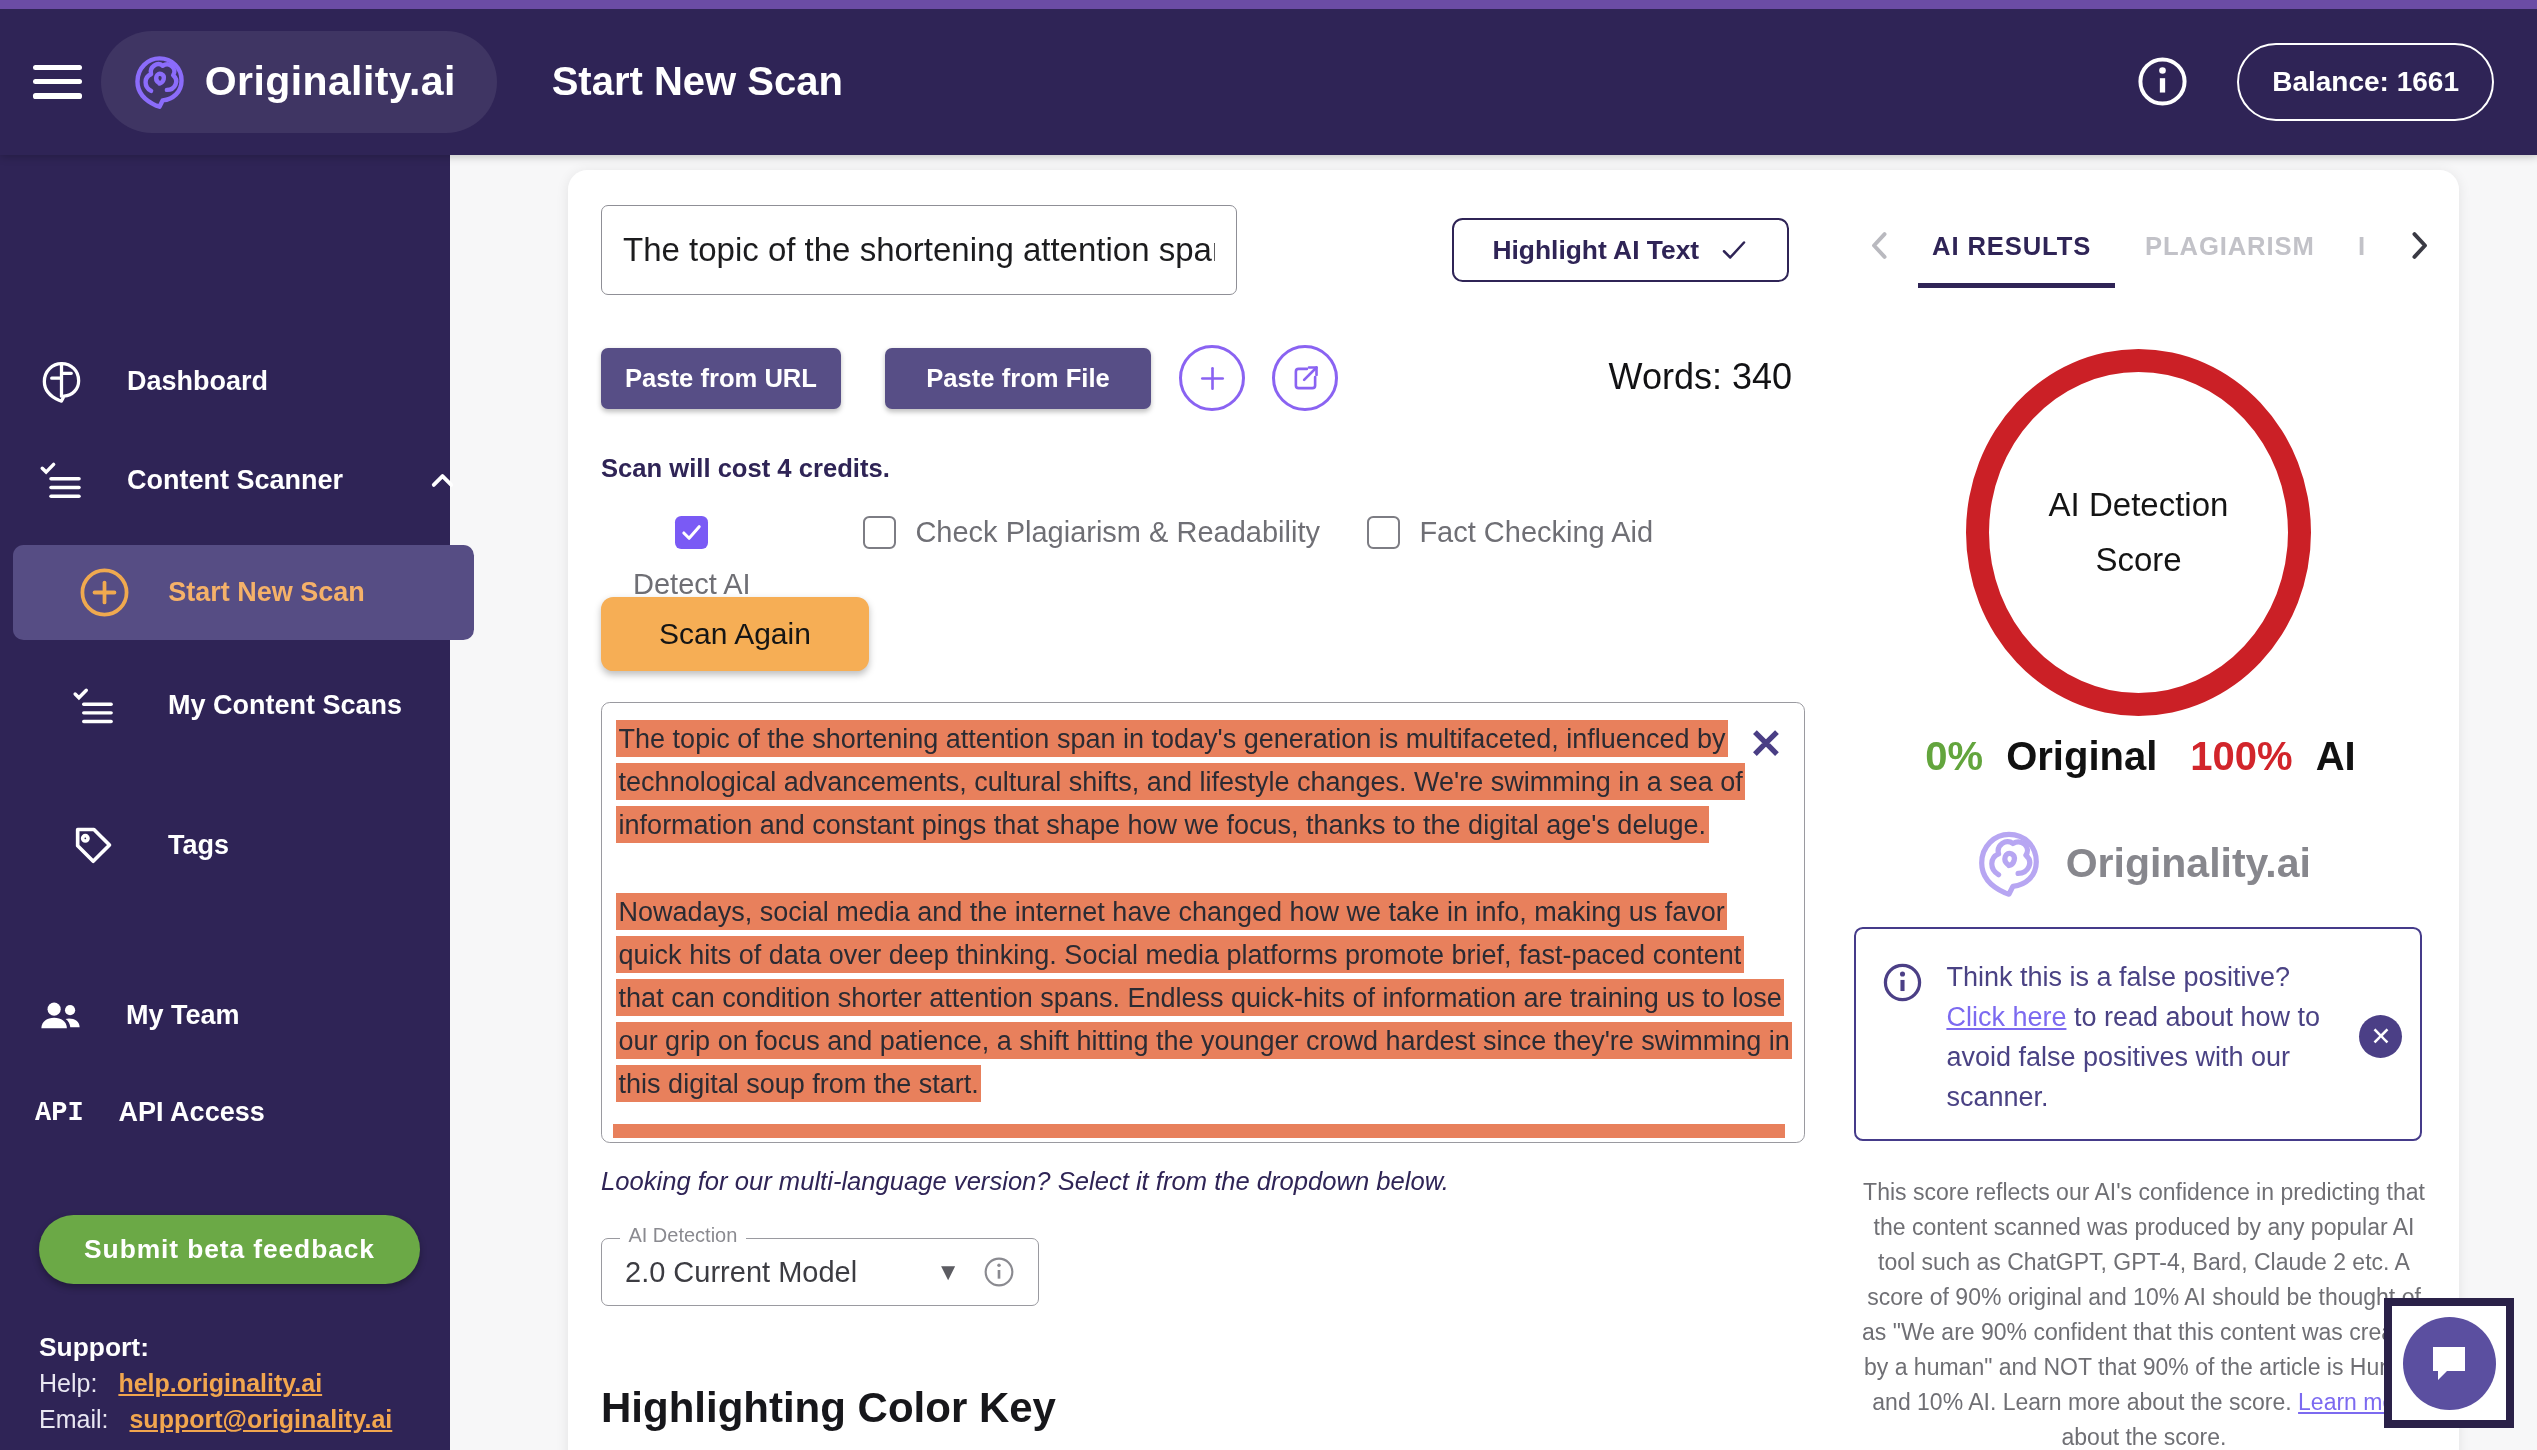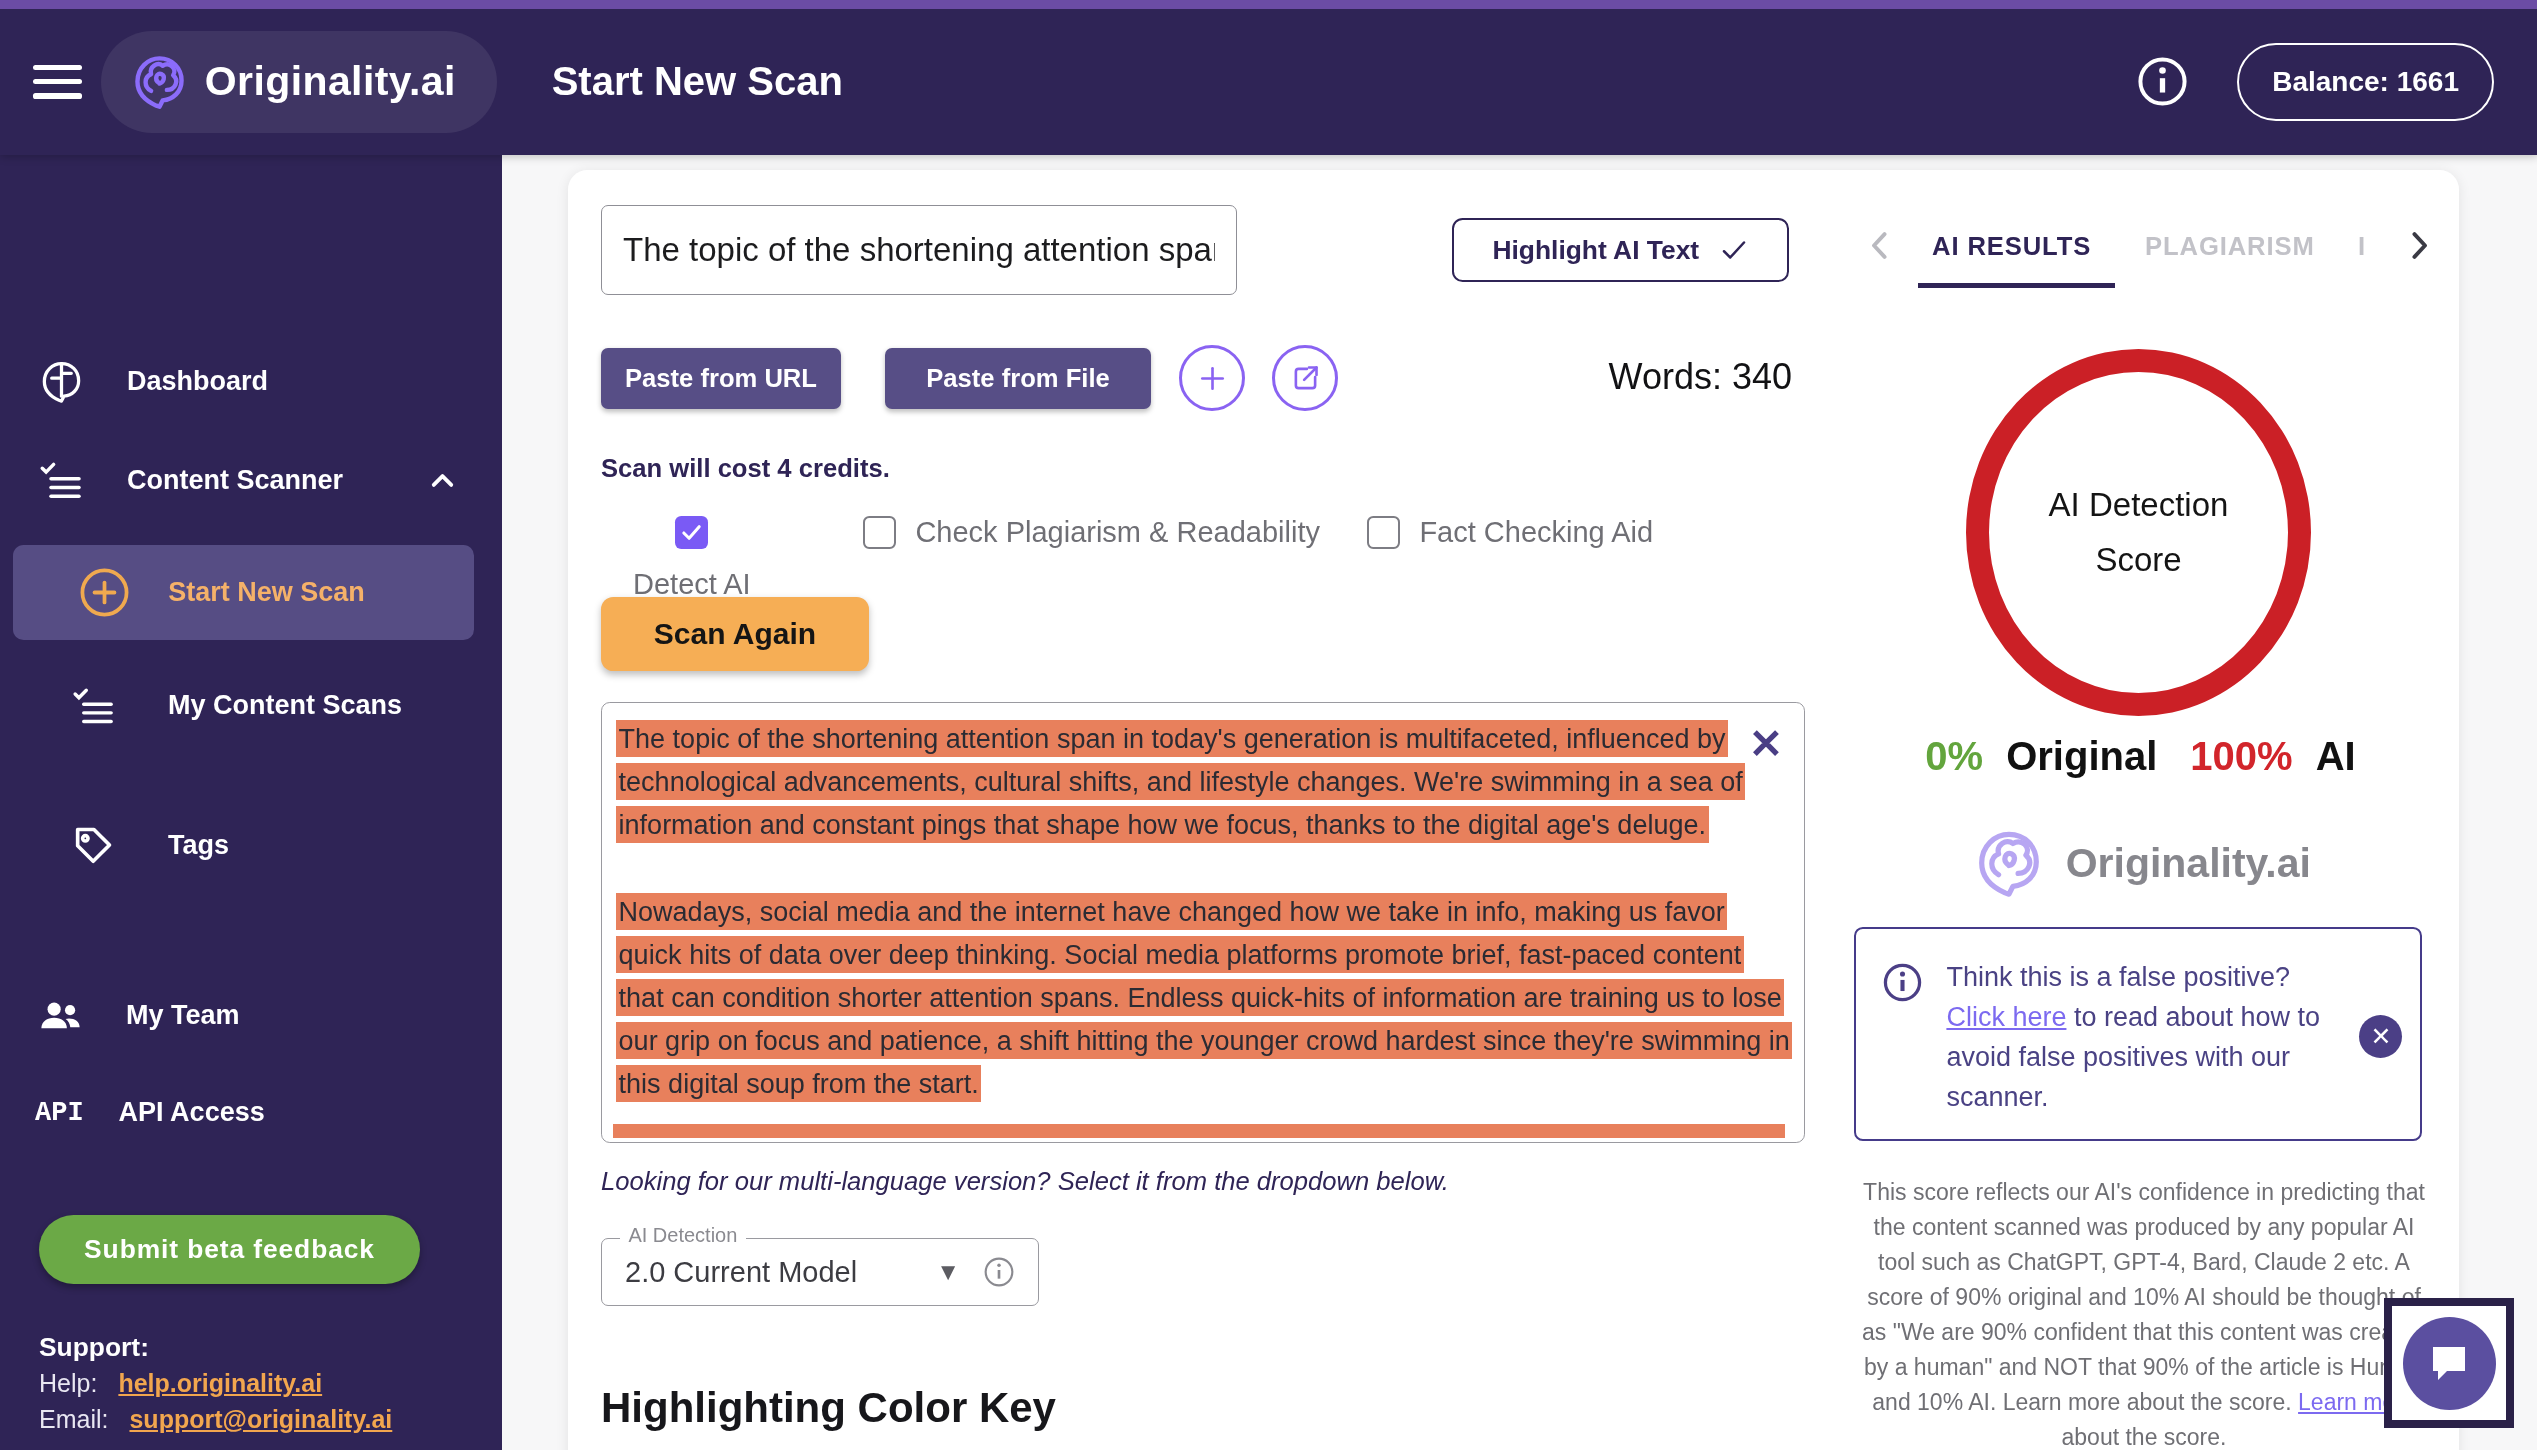--- a/index.html
+++ b/index.html
@@ -16,21 +16,21 @@
   .burger div{height:5.3px;background:#fff;border-radius:2.6px;}
   .logo-pill{margin-left:19.4px;display:flex;align-items:center;gap:14px;
              background:rgba(255,255,255,.08);border-radius:70px;padding:19.4px 41px 19.4px 26.4px;}
   .logo-pill .brand-text{color:#fff;font-size:41px;font-weight:700;letter-spacing:0.4px;}
   .page-title{margin-left:55px;color:#fff;font-size:40px;font-weight:600;}
   .spacer{flex:1;}
   .balance-pill{margin-left:48px;border:2.6px solid #fff;border-radius:42px;color:#fff;
                 font-size:28px;font-weight:600;padding:21px 33px;}
 
   
-  .sidebar{position:absolute;left:0;top:155px;width:502px;height:1295px;background:#2f2456;z-index:20;}
+  .sidebar{position:absolute;left:0;top:155px;width:450px;height:1295px;background:#2f2456;z-index:20;}
   .nav-row{position:absolute;left:0;width:490px;height:97px;display:flex;align-items:center;color:#fff;}
   .nav-row .lbl{font-size:27px;font-weight:600;}
   .ic{display:inline-flex;align-items:center;justify-content:center;}
   .nav-active{position:absolute;left:13.2px;top:390px;width:461px;height:95px;background:#564d84;
               border-radius:10.6px;display:flex;align-items:center;}
   .nav-active .lbl{color:#f5b169;font-size:27px;font-weight:600;}
   .api-ic{font-family:"Liberation Mono",monospace;font-size:27px;font-weight:700;color:#fff;}
   .feedback-btn{position:absolute;left:39px;top:1060px;width:381px;height:69px;background:#6ba946;
                 border:none;border-radius:35px;color:#fff;font-size:26.4px;font-weight:700;
                 letter-spacing:0.9px;font-family:inherit;box-shadow:0 3.5px 7px rgba(0,0,0,.3);cursor:pointer;}
@@ -58,21 +58,21 @@
   .plus-c{left:611px;}
   .share-c{left:704px;}
   .words{position:absolute;left:916px;top:186px;width:308px;text-align:right;font-size:36px;color:#121214;}
   .cost-note{position:absolute;left:33px;top:284px;font-size:25.6px;font-weight:700;color:#2f2456;}
   .cb-item{position:absolute;top:346px;display:flex;align-items:center;gap:19.4px;}
   .cb-box{width:33px;height:33px;border-radius:6.2px;display:flex;align-items:center;justify-content:center;}
   .cb-on{background:#7a5af5;}
   .cb-off{border:2.6px solid #7d7d84;background:#fff;}
   .cb-lbl{font-size:29px;color:#6f6f75;}
   .scan-btn{position:absolute;left:33px;top:427px;width:268px;height:74px;background:#f6ae55;border:none;
-            border-radius:12.3px;font-size:30px;font-weight:700;color:#151515;font-family:inherit;
+            border-radius:12.3px;font-size:30px;font-weight:400;color:#151515;font-family:inherit;
             box-shadow:0 3.5px 7px rgba(0,0,0,.25);cursor:pointer;}
 
   .doc{position:absolute;left:33px;top:532px;width:1204px;height:441px;border:1.8px solid #9a9aa0;
        border-radius:8.8px;padding:14px 14px;overflow:hidden;font-size:27px;line-height:43px;color:#2b2b33;}
   .doc p{margin:0;}
   .doc p + p{margin-top:44px;}
   .hl{background:#e8805c;padding:3.5px 2.6px;-webkit-box-decoration-break:clone;box-decoration-break:clone;}
   .doc-close{position:absolute;top:21px;right:21px;font-size:41px;color:#4a3e85;font-weight:700;
              line-height:1;cursor:pointer;}
   .doc-strip{position:absolute;left:10.6px;right:19.4px;bottom:4.4px;height:14px;background:#e8805c;}

